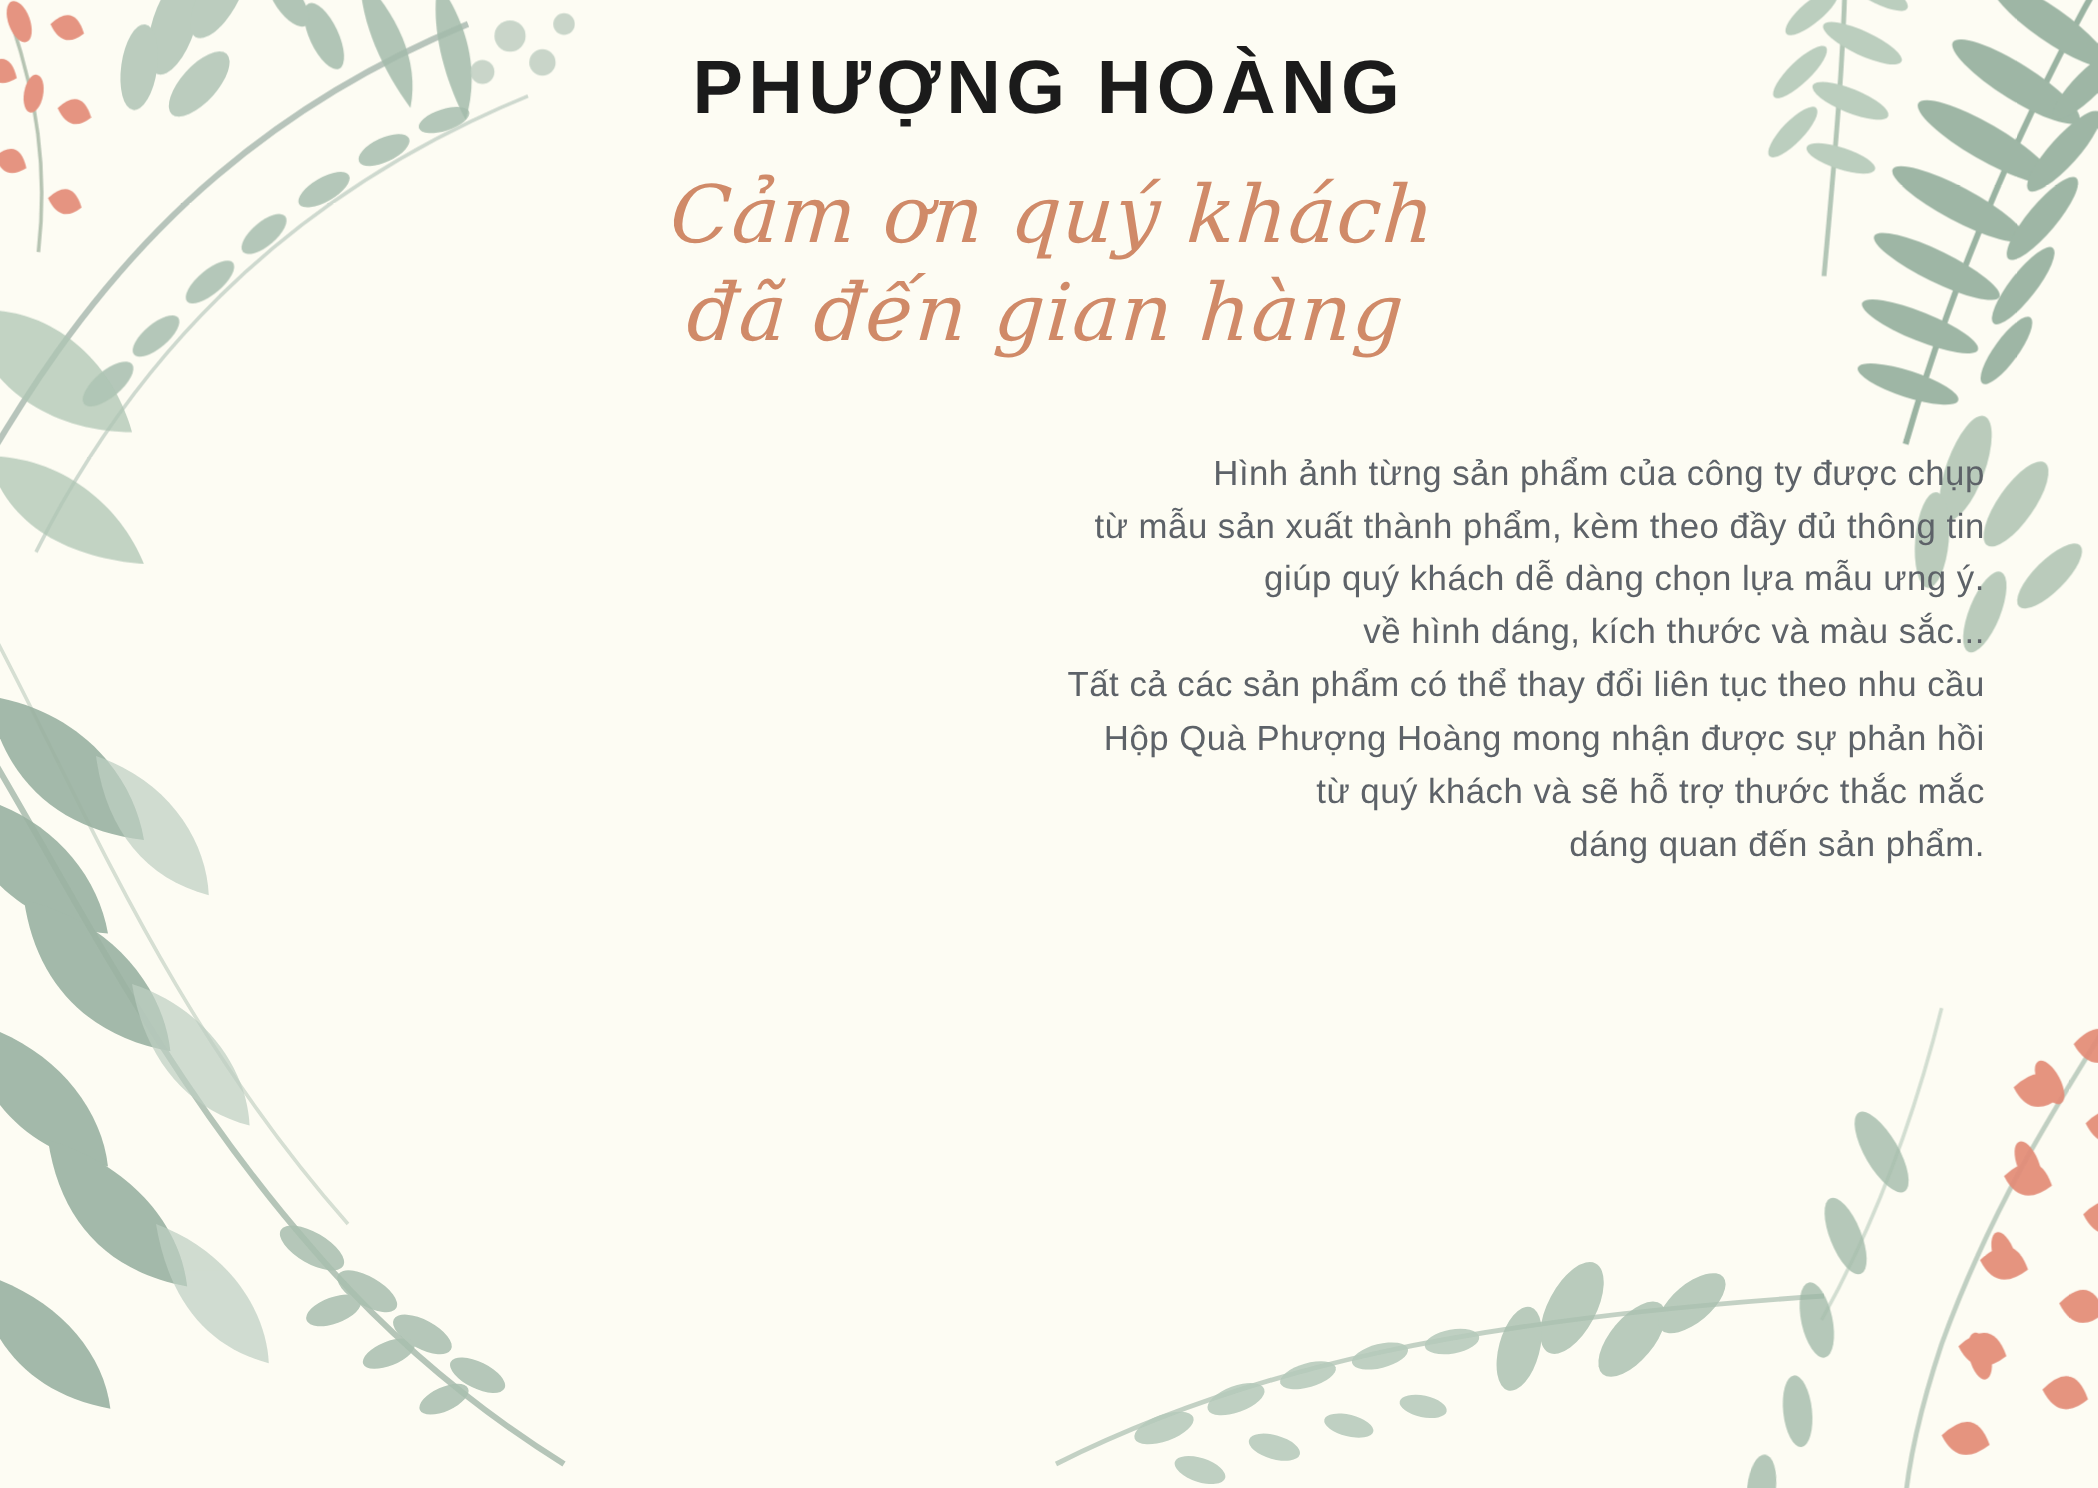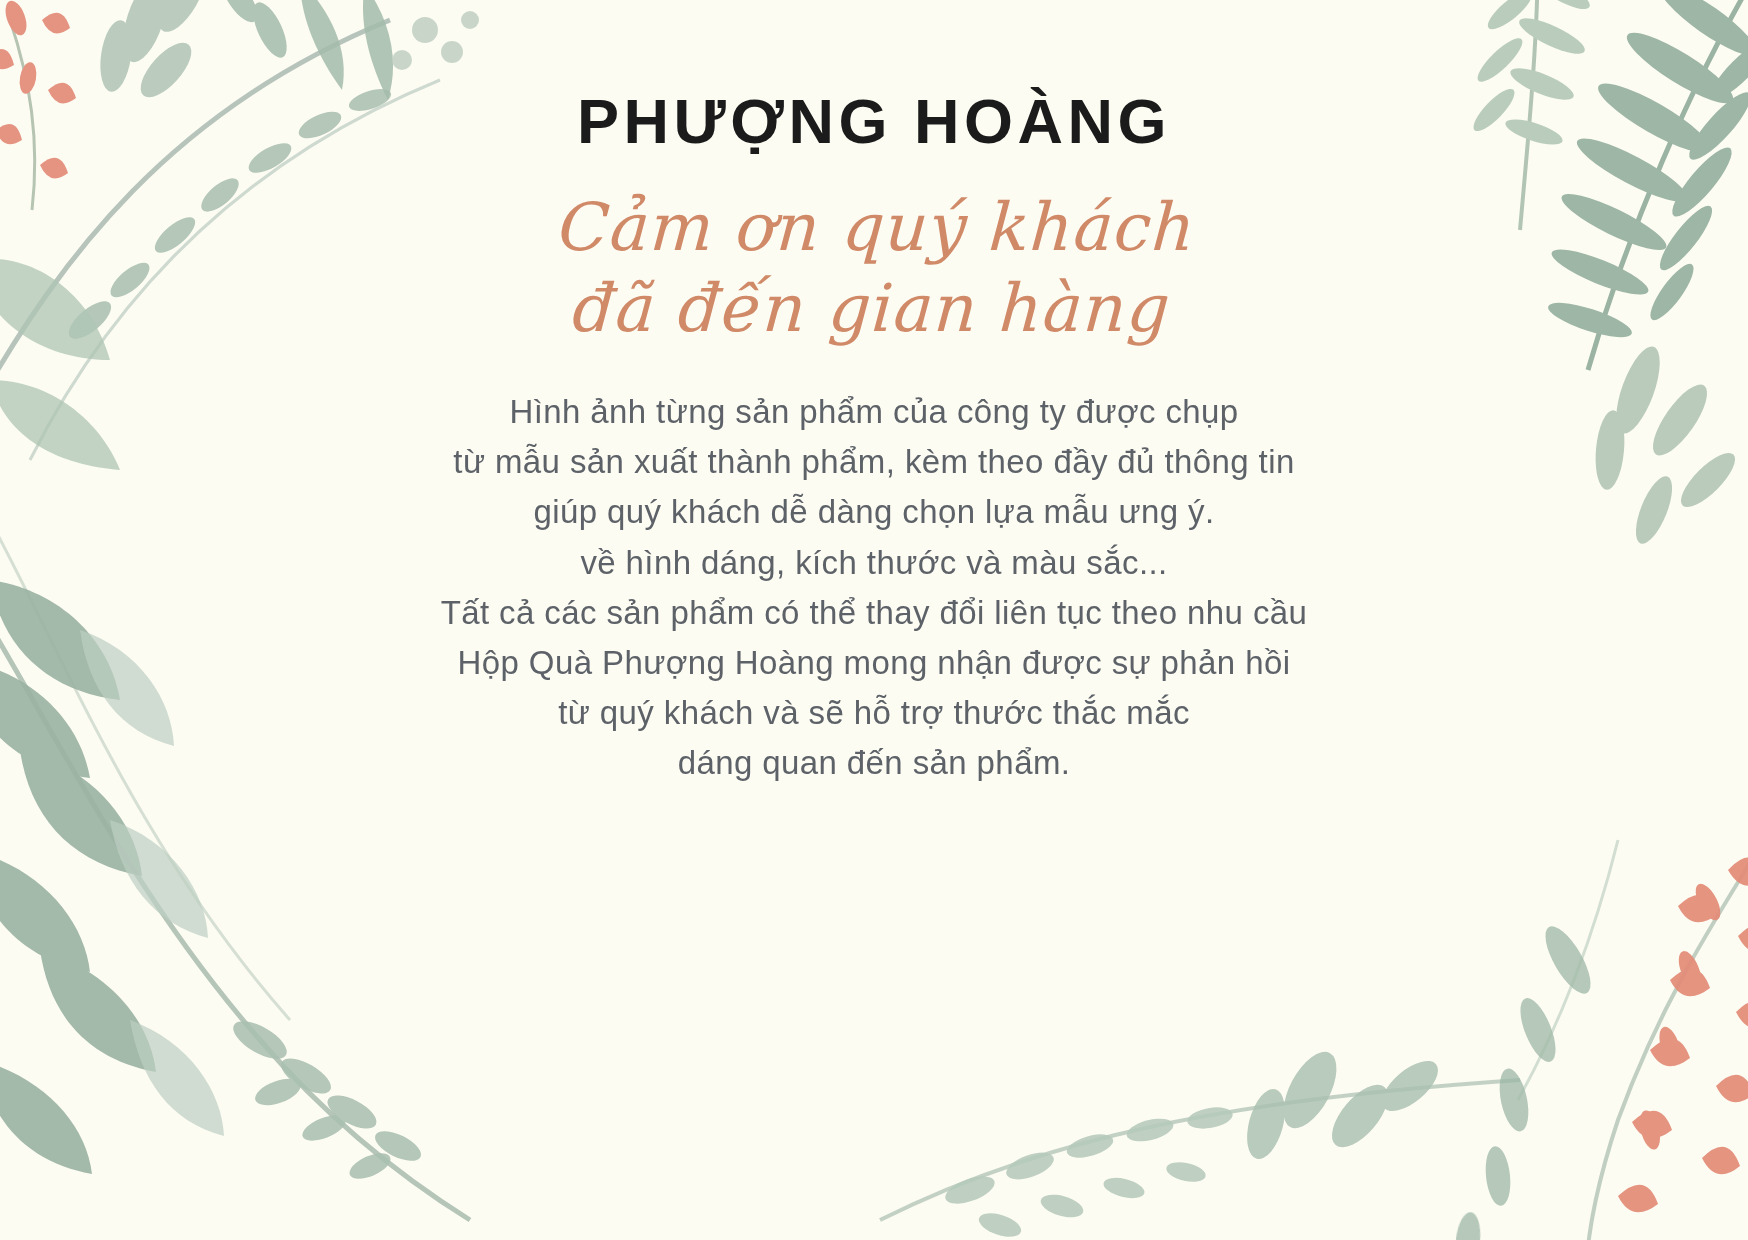--- a/index.html
+++ b/index.html
@@ -30,21 +30,21 @@
     top: 0;
     width: 1748px;
     height: 1240px;
     display: flex;
     flex-direction: column;
     align-items: center;
     z-index: 5;
   }
 
   .brand {
-    margin-top: 88px;
+    margin-top: 40px;
     font-family: "Liberation Sans", sans-serif;
     font-weight: 700;
     font-size: 63px;
     letter-spacing: 4.5px;
     color: #1b1b1b;
     text-align: center;
     line-height: 1.05;
   }
 
   .script {
@@ -55,27 +55,27 @@
     font-size: 66px;
     line-height: 1.22;
     color: #d08a68;
     text-align: center;
     letter-spacing: 1px;
     transform: skewX(-4deg);
   }
   .script div { white-space: nowrap; }
 
   .body-text {
-    margin-top: 38px;
+    margin-top: 72px;
     width: 1560px;
-    text-align: center;
+    text-align: right;
     color: #5d6268;
     font-family: "Liberation Sans", sans-serif;
     font-weight: 400;
-    font-size: 33px;
+    font-size: 29px;
     line-height: 1.52;
     letter-spacing: 0.4px;
   }
   .body-text div { white-space: nowrap; }
 </style>
 </head>
 <body>
 
 <div id="card">
 

